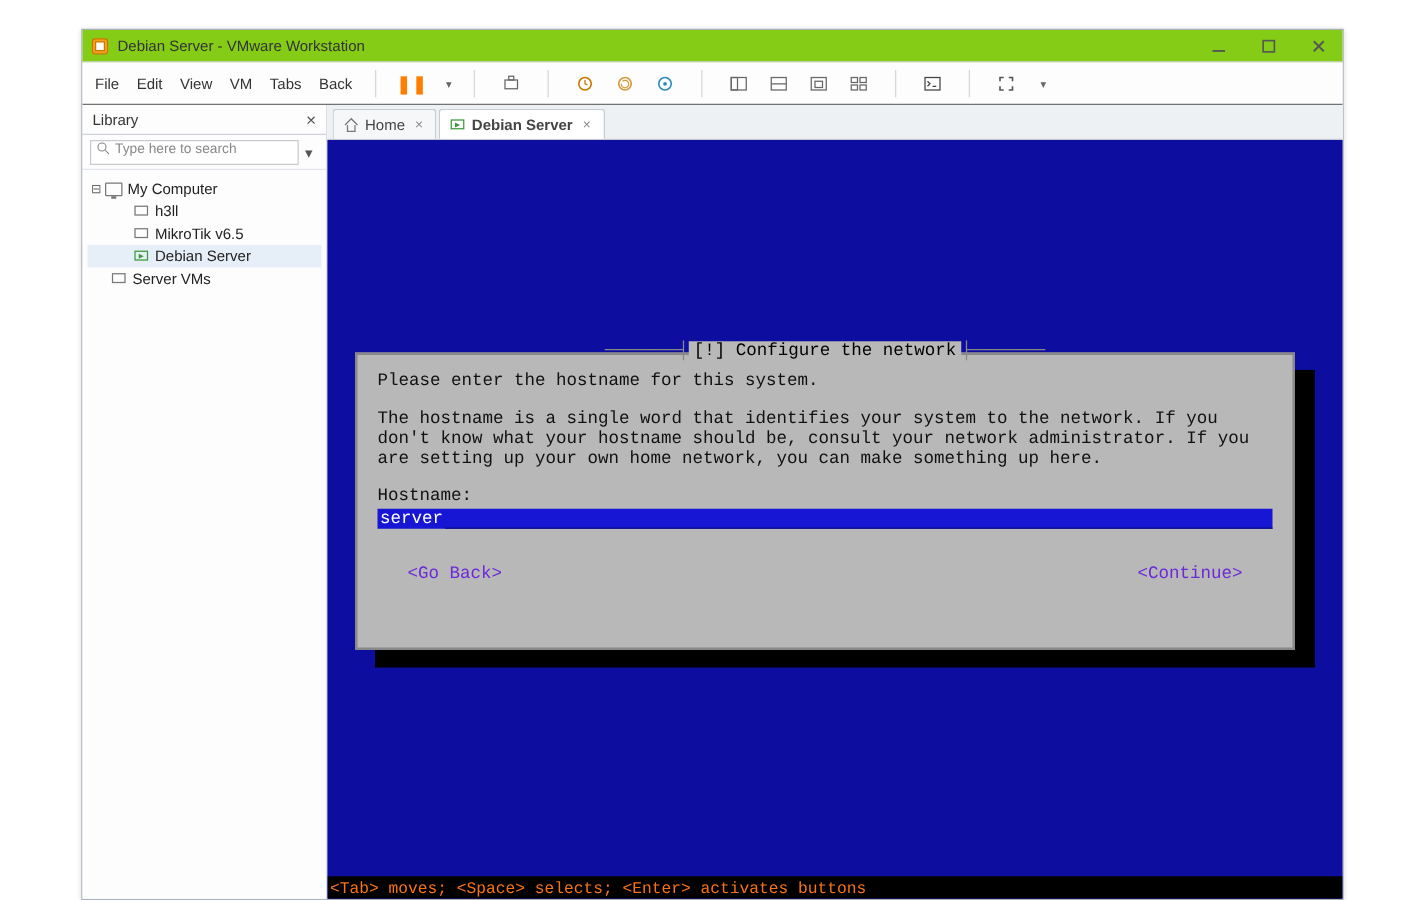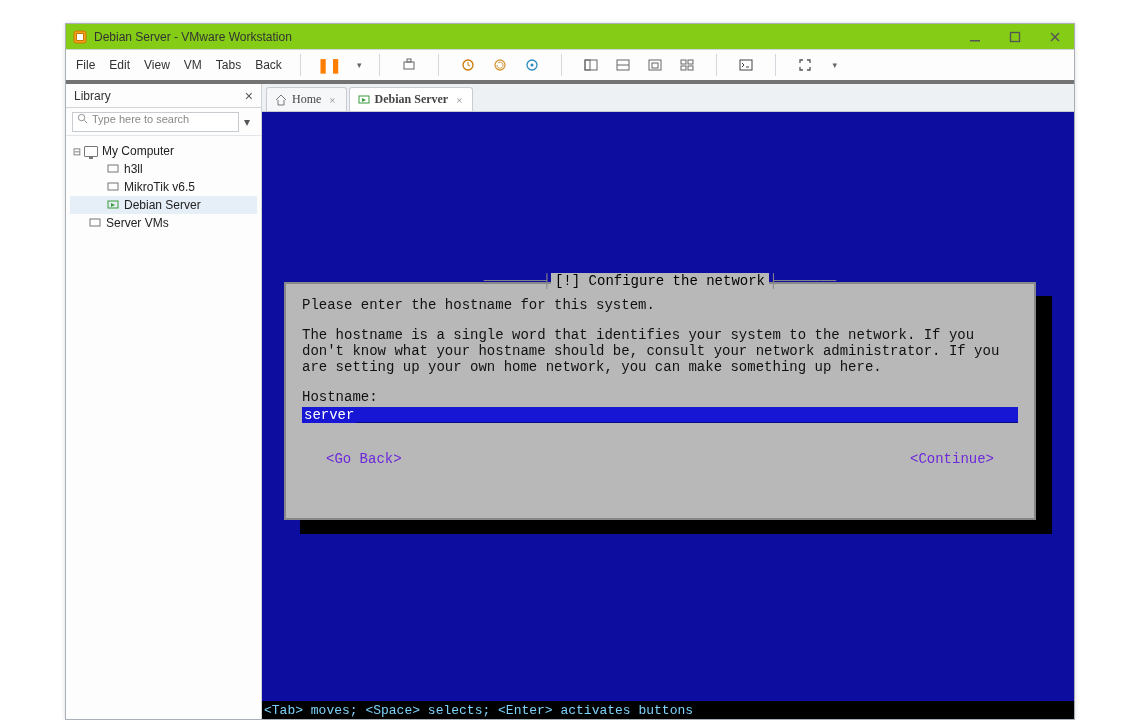--- a/index.html
+++ b/index.html
@@ -41,21 +41,21 @@
   .win-controls .wc {
     width:26px; height:18px;
     display:flex; align-items:center; justify-content:center;
     color:#555; cursor:pointer;
   }
   .menubar {
     height: 34px;
     display:flex;
     align-items:center;
     padding: 0 10px;
-    border-bottom: 4px solid #737373;
+    border-bottom: 1px solid #737373;
     background:#fdfdfd;
     color:#333;
     gap: 14px;
   }
   .menubar .menu-item { cursor:pointer; }
   .menubar .sep {
     width:1px; height:22px; background:#d4d8dc; margin:0 4px;
   }
   .tb-btn {
     width:22px; height:22px;
@@ -111,21 +111,21 @@
     padding-left:4px;
     background:#eef1f4;
     border-bottom:1px solid #c8ccd0;
   }
   .tab {
     height:24px; display:flex; align-items:center;
     padding:0 10px 0 8px; margin-right:2px;
     border:1px solid #c8ccd0; border-bottom:none;
     background:#f5f7f9;
     border-top-left-radius:3px; border-top-right-radius:3px;
-    font-size:12px; color:#444; cursor:pointer;font-family:Liberation Serif, serif;
+    font-size:12px; color:#444; cursor:pointer;
   }
   .tab.active { background:#fff; }
   .tab .tab-x { margin-left:8px; color:#888; font-size:11px; cursor:pointer;}
   .tab .tab-ico { margin-right:5px; display:inline-flex; }
   .tab .tab-ico svg{ width:12px;height:12px;}
   .tab.active .tab-label { font-weight:bold; }
   .vm-screen-wrap {
     flex:1; background:#0d0da0; position:relative;
     overflow:hidden;
   }
@@ -171,21 +171,21 @@
     border-bottom:1px solid #0a0a80;
   }
   .dlg-buttons {
     display:flex; justify-content:space-between;
     margin-top:28px; padding:0 24px;
     color:#6d28d9;
   }
   .dlg-buttons span { cursor:pointer; }
   .vm-footer {
     position:absolute; left:0; bottom:0; right:0;
-    height:18px; background:#000; color:#7dd3fc;
+    height:18px; background:#000; color:#f97316;
     font-family:"Courier New",monospace; font-size:13px;
     padding-left:2px; display:flex; align-items:center;
   }
   .icon-monitor { width:14px; height:11px; border:1px solid #777; border-radius:1px; position:relative;}
   .icon-monitor:after{content:"";position:absolute;left:4px;bottom:-3px;width:4px;height:2px;background:#777;}
 </style>
 </head>
 <body>
 
 <div class="window">

